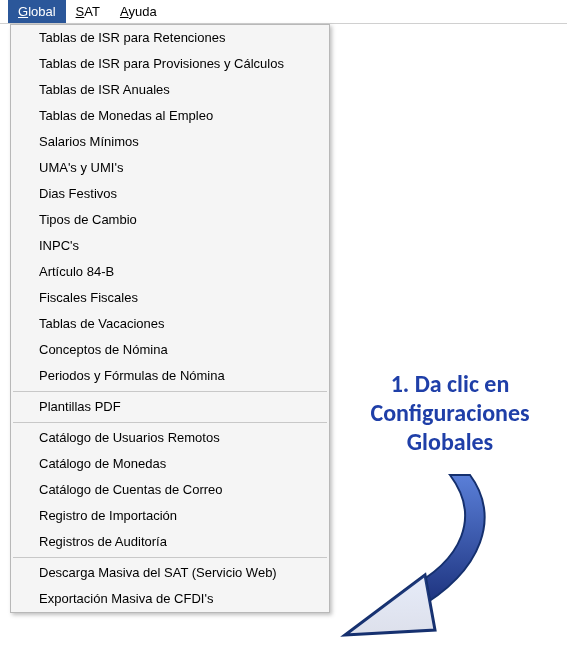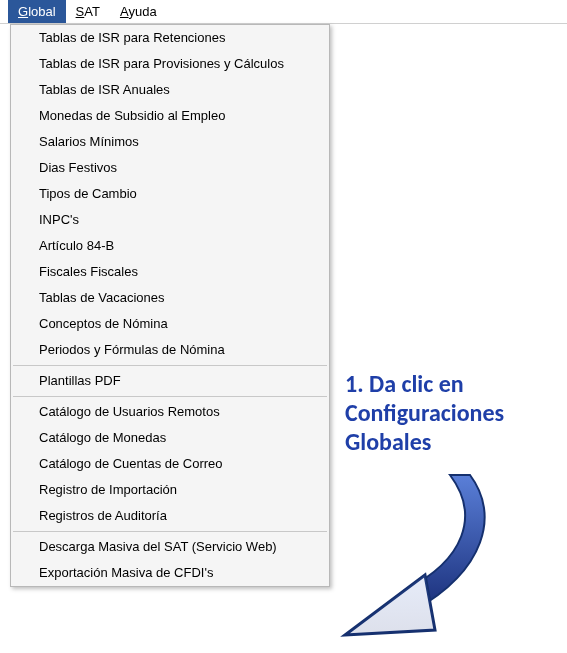--- a/index.html
+++ b/index.html
@@ -62,20 +62,21 @@
     .annotation {
       position: absolute;
       left: 345px;
       top: 370px;
       width: 210px;
       color: #1f3fa8;
       font-family: "Calibri", "Segoe UI", sans-serif;
       font-size: 24px;
       font-weight: 700;
       line-height: 1.2;
+      text-align: center;
     }
     .arrow-container {
       position: absolute;
       left: 310px;
       top: 460px;
       width: 200px;
       height: 190px;
       pointer-events: none;
     }
   </style>
@@ -85,22 +86,23 @@
 <div class="menubar" id="menubar">
     <div class="menubar-item active"><span class="u">G</span>lobal</div>
     <div class="menubar-item"><span class="u">S</span>AT</div>
     <div class="menubar-item"><span class="u">A</span>yuda</div>
   </div>
 
 <div class="dropdown" id="dropdown">
     <div class="menu-item">Tablas de ISR para Retenciones</div>
     <div class="menu-item">Tablas de ISR para Provisiones y Cálculos</div>
     <div class="menu-item">Tablas de ISR Anuales</div>
-    <div class="menu-item">Monedas de Subsidio al Empleo</div>
+    <div class="menu-item">Tablas de Monedas al Empleo</div>
     <div class="menu-item">Salarios Mínimos</div>
+    <div class="menu-item">UMA's y UMI's</div>
     <div class="menu-item">Dias Festivos</div>
     <div class="menu-item">Tipos de Cambio</div>
     <div class="menu-item">INPC's</div>
     <div class="menu-item">Artículo 84-B</div>
     <div class="menu-item">Fiscales Fiscales</div>
     <div class="menu-item">Tablas de Vacaciones</div>
     <div class="menu-item">Conceptos de Nómina</div>
     <div class="menu-item">Periodos y Fórmulas de Nómina</div>
     <div class="menu-separator"></div>
     <div class="menu-item">Plantillas PDF</div>

